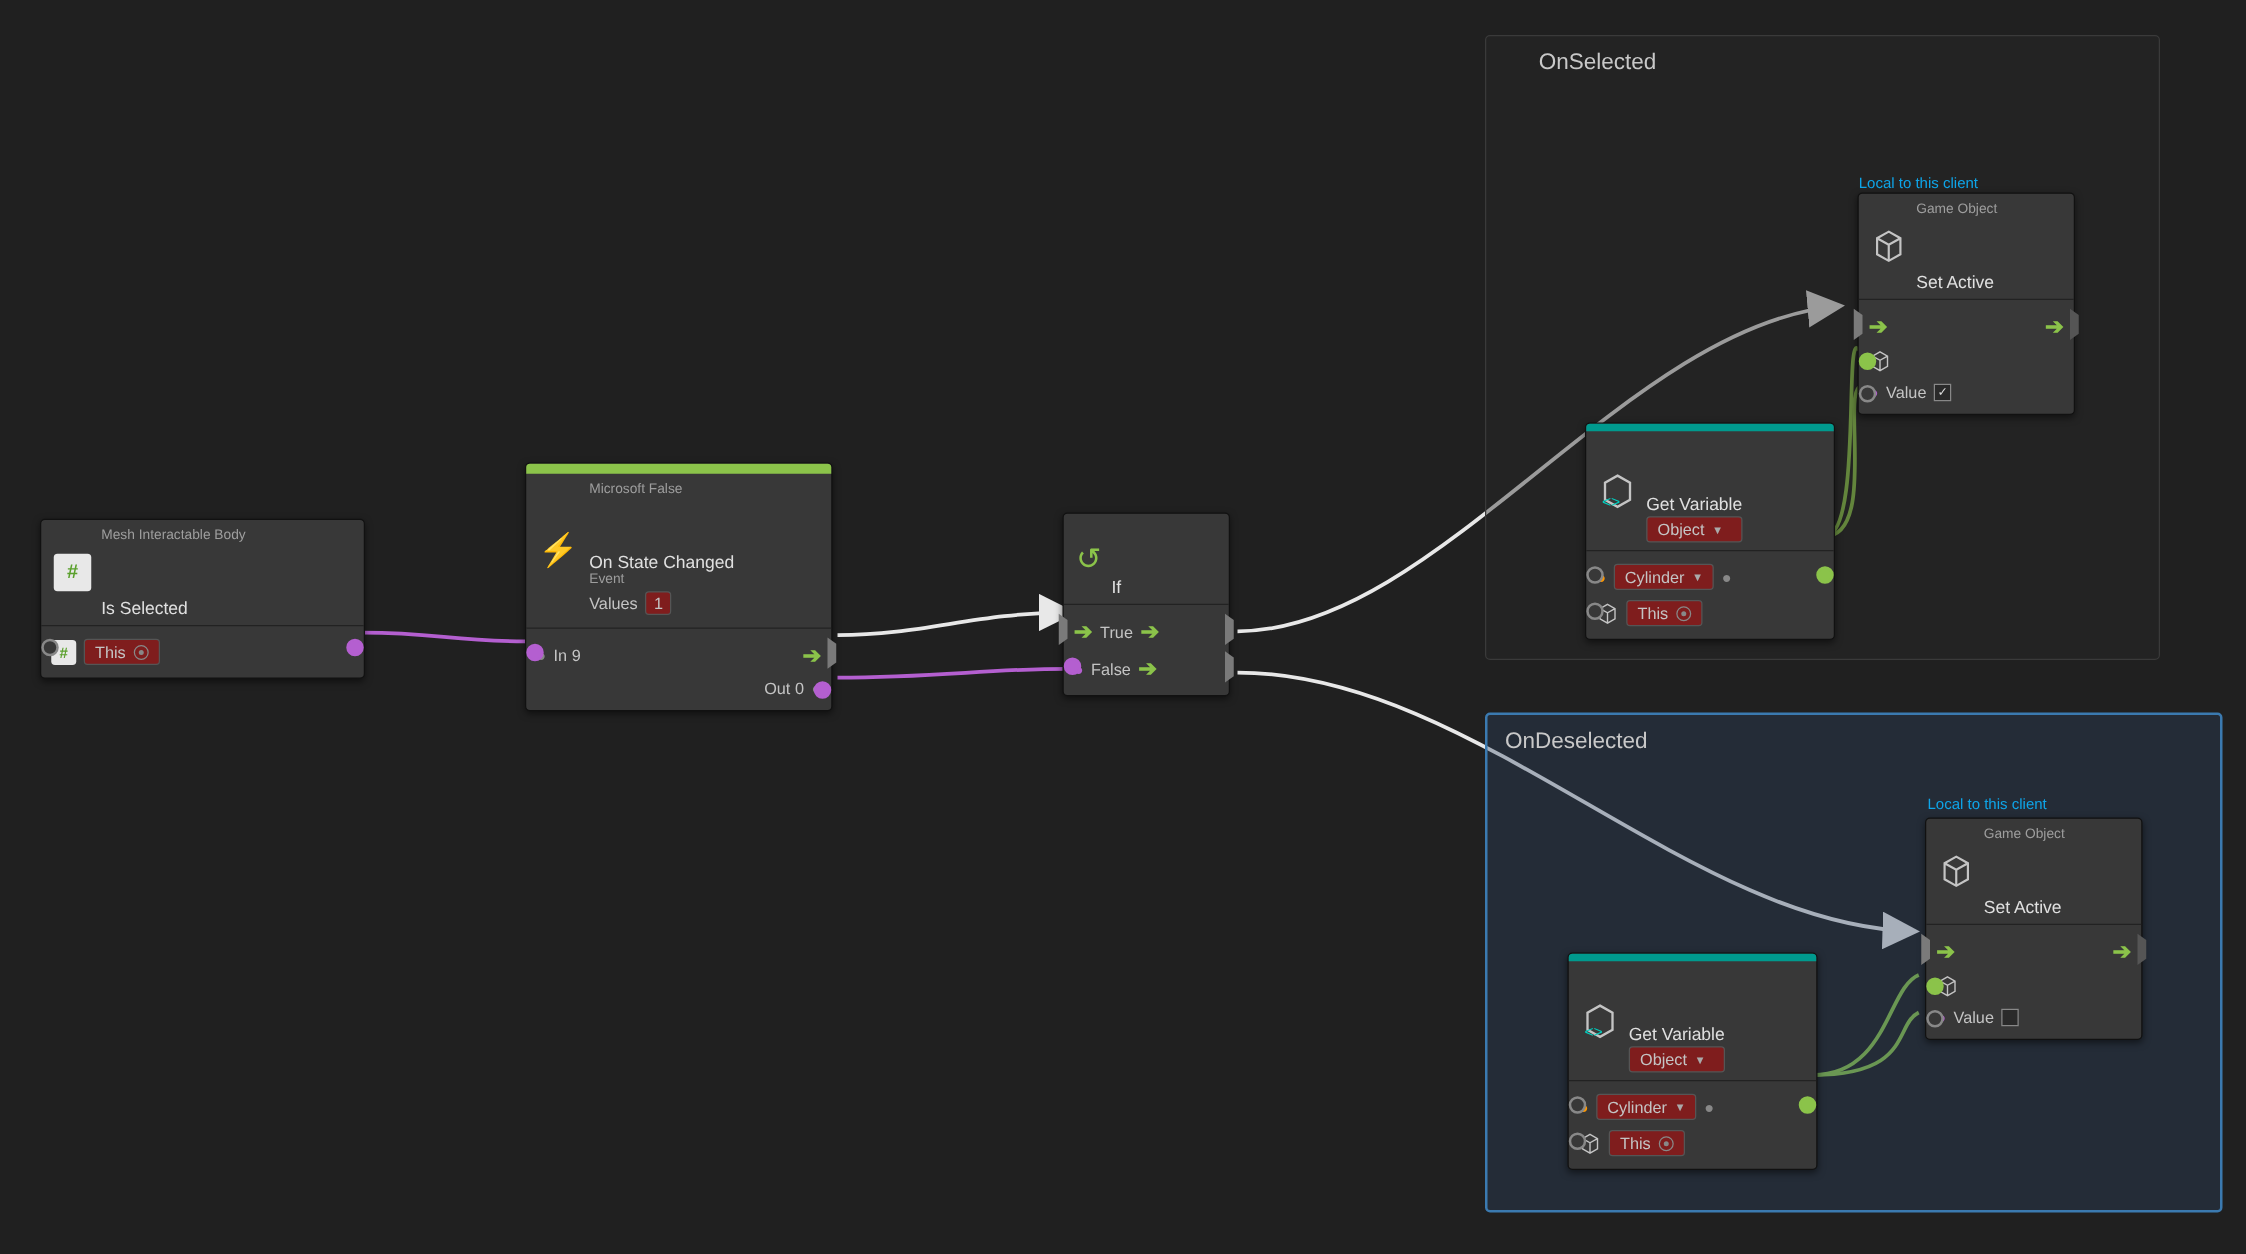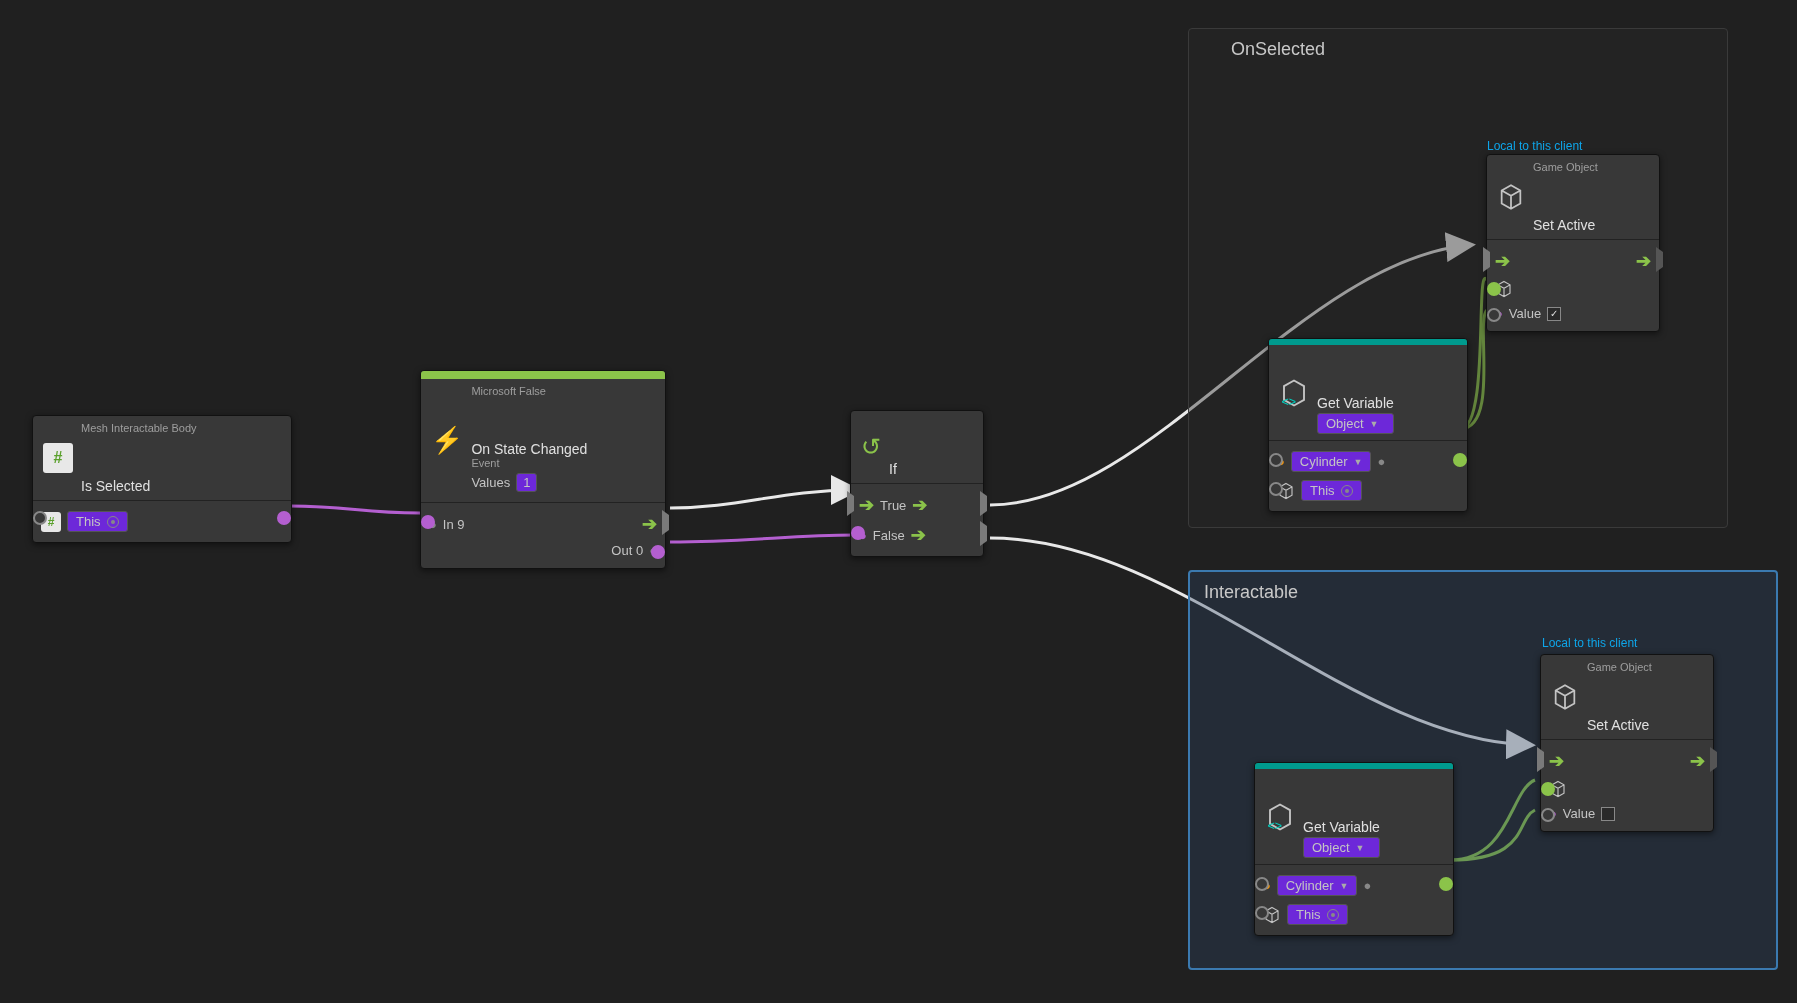--- a/index.html
+++ b/index.html
@@ -30,21 +30,21 @@
 }
 .node-body { padding: 6px 8px; }
 .icon-box {
   width: 30px; height: 30px; border-radius: 3px;
   display:flex; align-items:center; justify-content:center;
   font-weight:bold; font-size:16px;
 }
 .row { display:flex; align-items:center; gap:6px; padding:4px 0; position:relative; }
 .row.right { justify-content:flex-end; }
 .pill {
-  background:#6d28d9; border:1px solid #555; border-radius:3px;
+  background:#7f1d1d; border:1px solid #555; border-radius:3px;
   padding:2px 8px; display:flex; align-items:center; gap:6px;
 }
 .tri { width:0;height:0;border-top:5px solid transparent;border-bottom:5px solid transparent;border-left:7px solid #7a7a7a; }
 .tri.hollow { border-left-color:#555; }
 .port {
   position:absolute; width:14px; height:14px; border-radius:50%;
   border:2px solid #888; background:#383838;
 }
 .port.filled { background:currentColor; border-color:currentColor; }
 .port.green { color:#8bc34a; }
@@ -119,21 +119,21 @@
 
   <path class="edge green" d="M 1450 860 C 1530 860, 1515 820, 1535 810"></path>
 </svg>
 
 <div class="group" style="left:1188px; top:28px; width:540px; height:500px;padding-left:28px;">
   <div class="group-title">OnSelected</div>
   <div class="scope-label" style="left:298px; top:110px;">Local to this client</div>
 </div>
 
 <div class="group selected" style="left:1188px; top:570px; width:590px; height:400px;">
-  <div class="group-title">Interactable</div>
+  <div class="group-title">OnDeselected</div>
   <div class="scope-label" style="left:352px; top:64px;">Local to this client</div>
 </div>
 
 <div class="node" style="left:32px; top:415px; width:260px;">
   <div class="node-header">
     <div class="icon-box" style="background:#e8e8e8; color:#5aa02c;">#</div>
     <div>
       <div class="node-subtitle">Mesh Interactable Body</div>
       <div class="node-title">Is Selected</div>
     </div>

